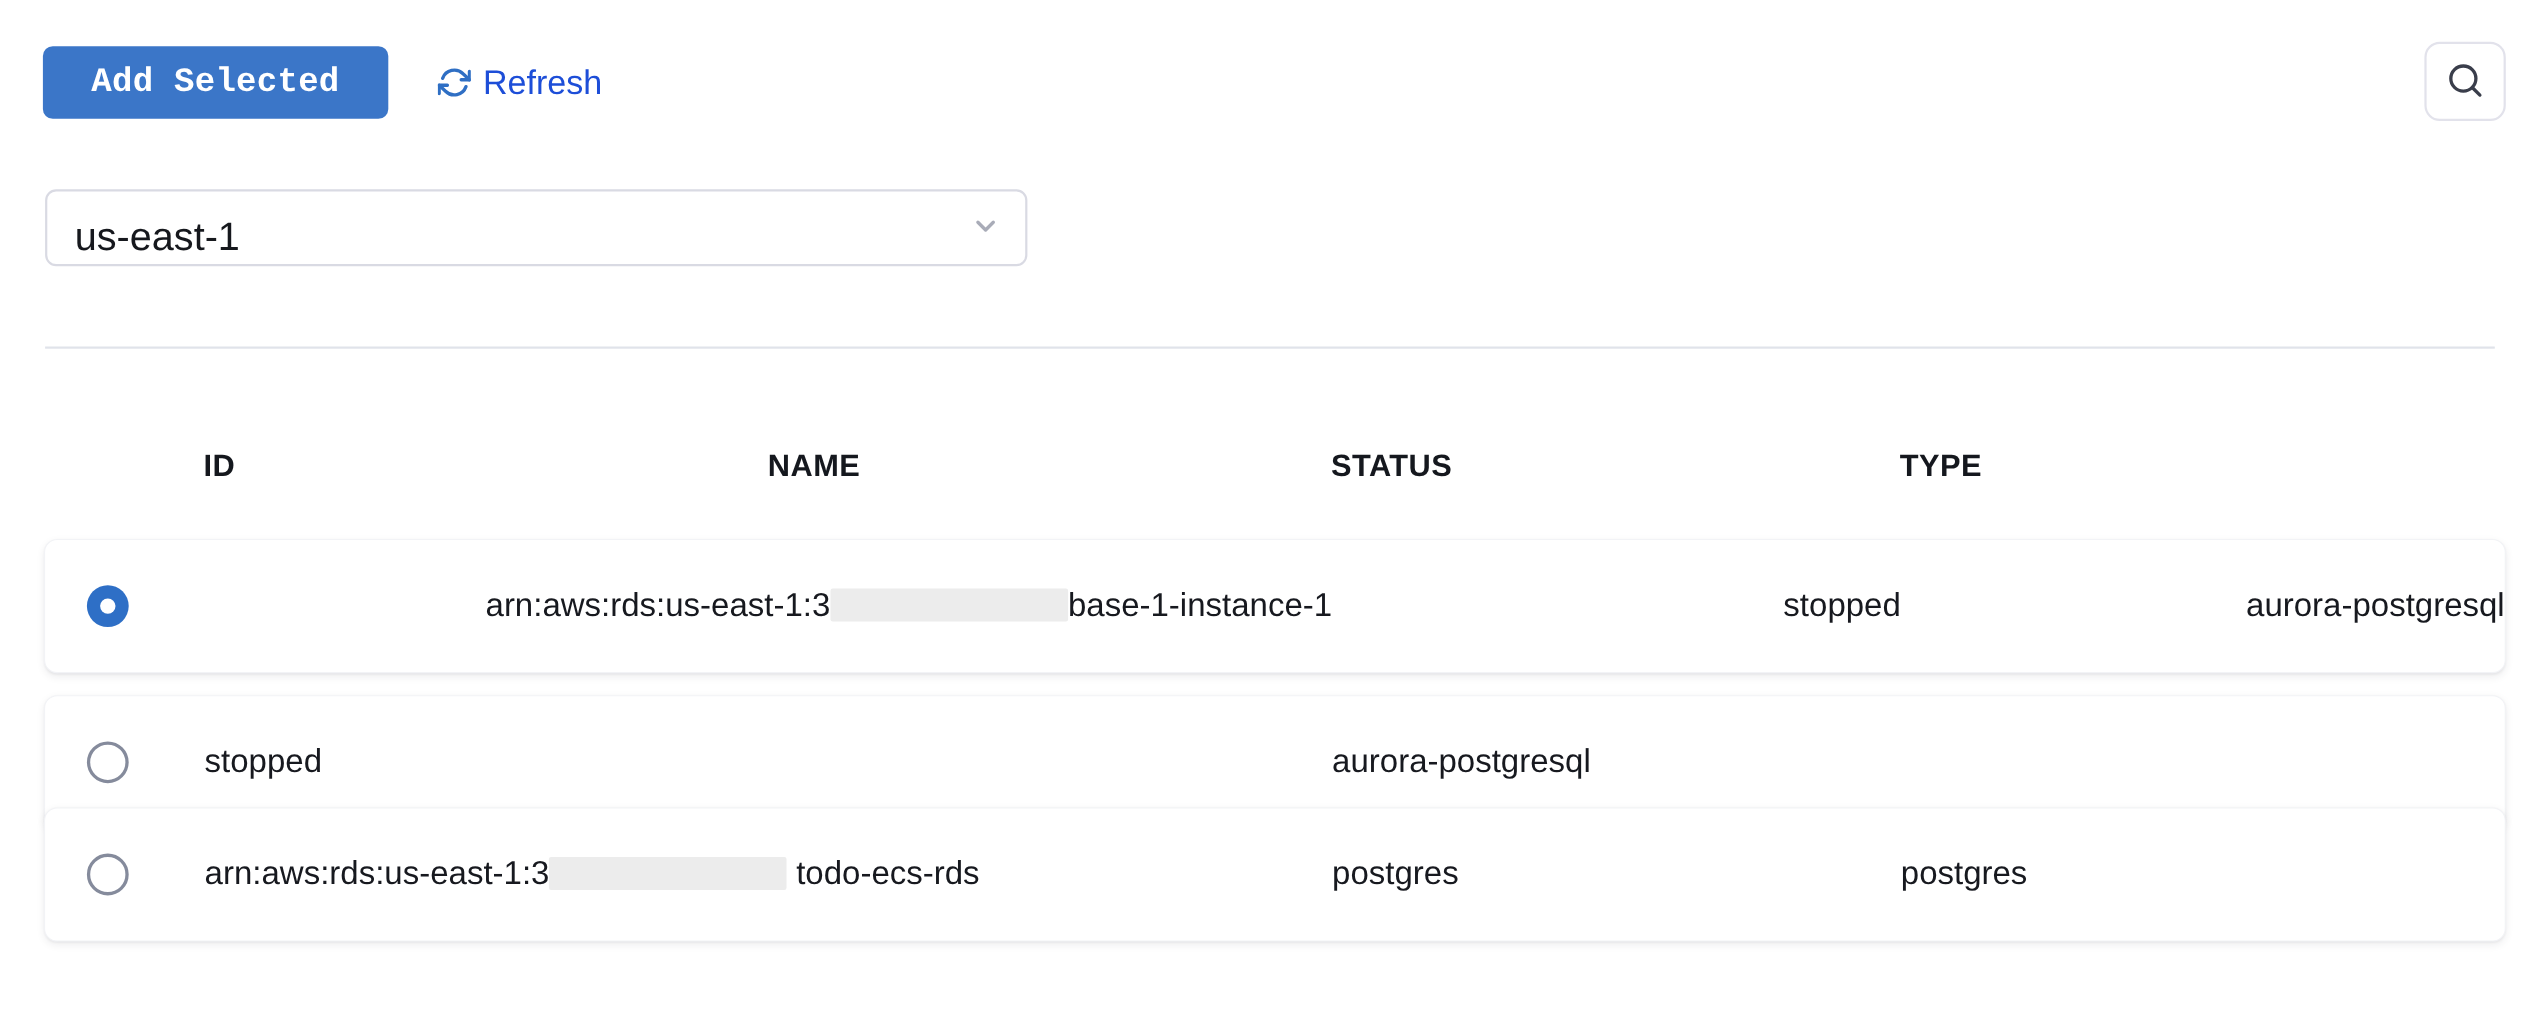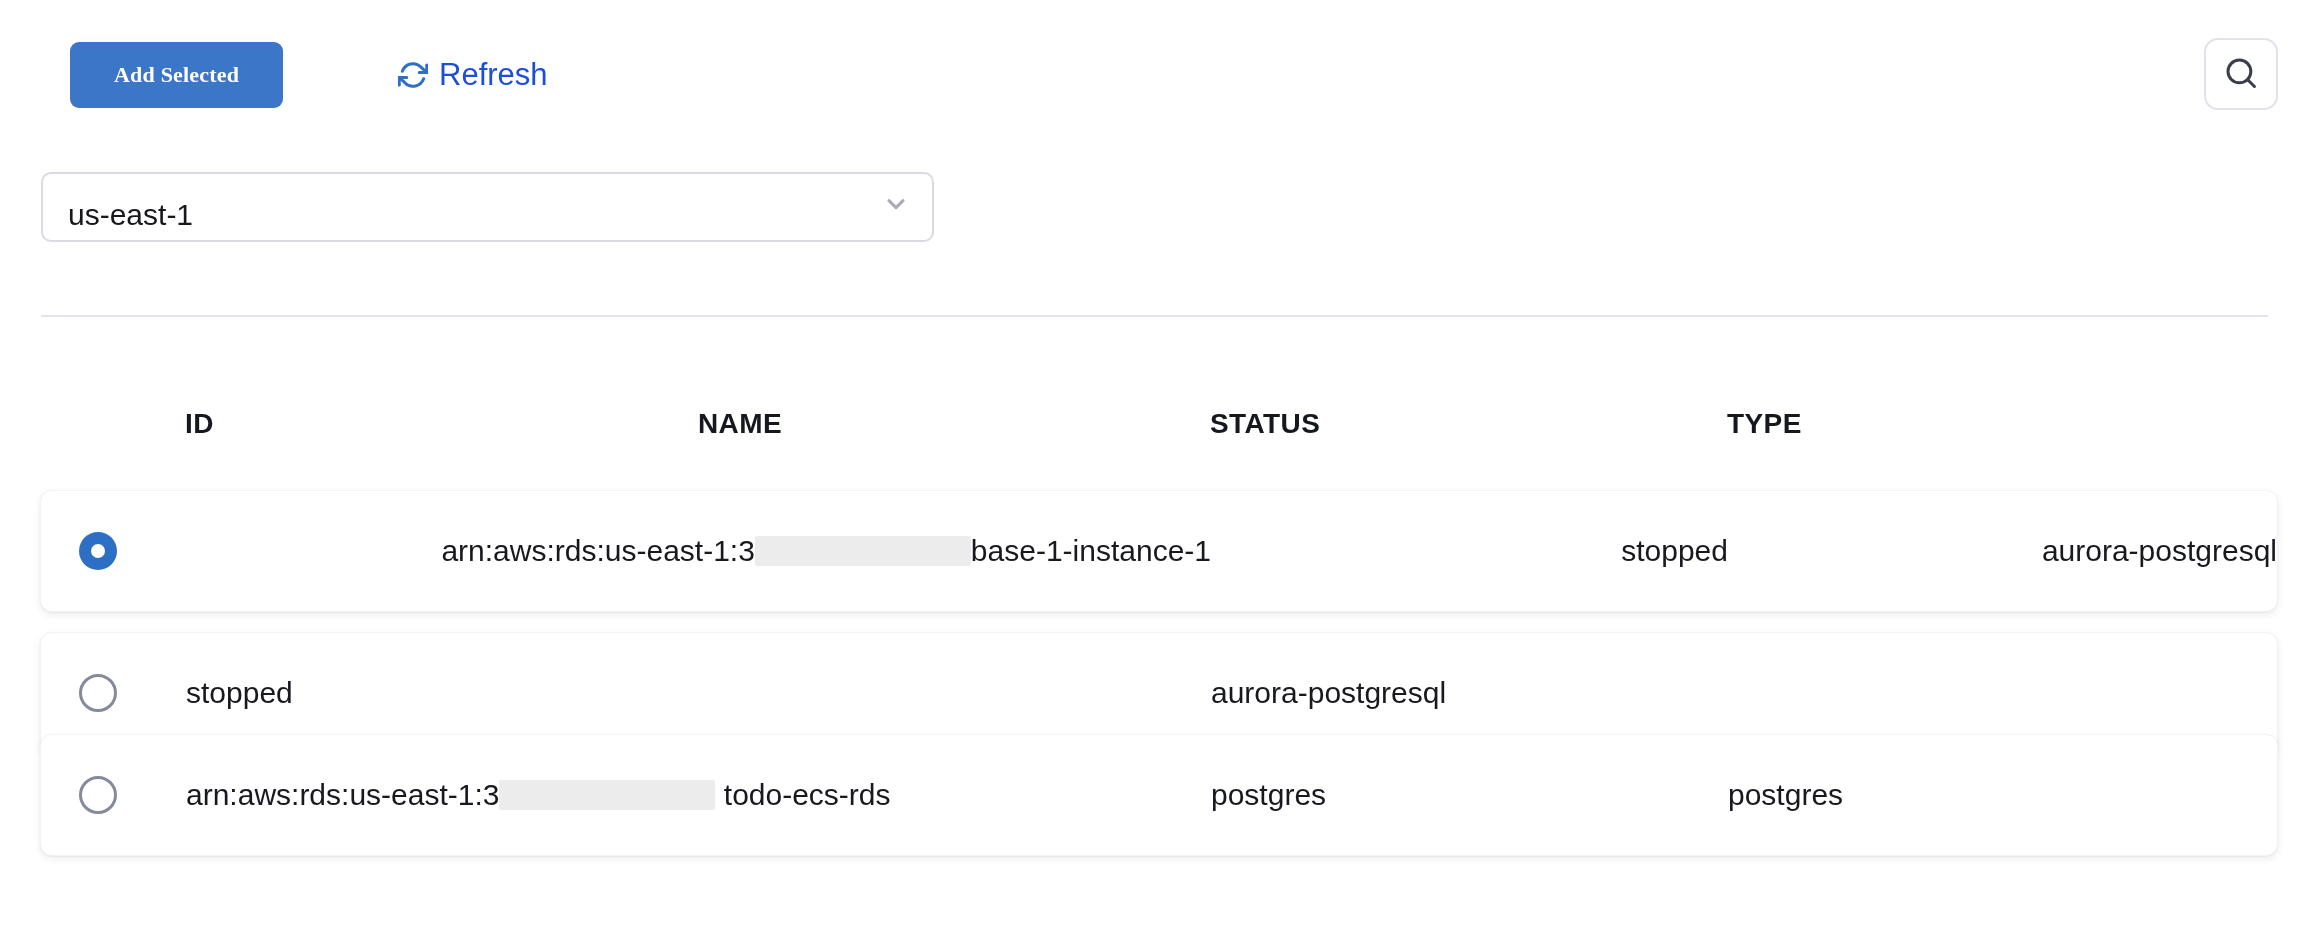--- a/index.html
+++ b/index.html
@@ -11,42 +11,42 @@
     overflow: hidden;
   }
   .stage { position: absolute; inset: 0; }
 
   
   .add-btn {
     position: absolute; left: 39px; top: 42px; height: 66px;
     display: inline-flex; align-items: center; justify-content: center;
     padding: 0 44px; border: none; border-radius: 9px;
     background: #3B76C8; color: #ffffff;
-    font-family: Liberation Serif, serif; font-size: 22px; font-weight: bold;
-    letter-spacing: 0.2px; cursor: pointer; margin-left: 31px;
+    font-family: Liberation Mono, monospace; font-size: 31px; font-weight: bold;
+    letter-spacing: 0.2px; cursor: pointer;
   }
   .refresh-link {
     position: absolute; left: 398px; top: 42px; height: 66px;
     display: inline-flex; align-items: center; gap: 11px;
     background: none; border: none; cursor: pointer;
     color: #1d4ed8; font-family: inherit; font-size: 31px; font-weight: 500;
   }
   .refresh-link svg { display: block; }
   .search-btn {
     position: absolute; left: 2204px; top: 38px; width: 74px; height: 72px;
     background: #ffffff; border: 2px solid #E2E2EB; border-radius: 14px;
     display: flex; align-items: center; justify-content: center; cursor: pointer;
   }
 
   
   .region-select {
     position: absolute; left: 41px; top: 172px; width: 893px; height: 70px;
     border: 2px solid #D9DAE3; border-radius: 10px; background: #ffffff;
     display: flex; align-items: center; padding: 16px 54px 0 25px;
-    font-size: 30px; color: #16181D; cursor: pointer;
+    font-size: 36px; color: #16181D; cursor: pointer;
   }
   .region-select .chevron {
     position: absolute; right: 22px; top: 50%; transform: translateY(-50%);
   }
 
   
   .divider {
     position: absolute; left: 41px; top: 315px; width: 2227px; height: 2px;
     background: #E0E3EA;
   }

